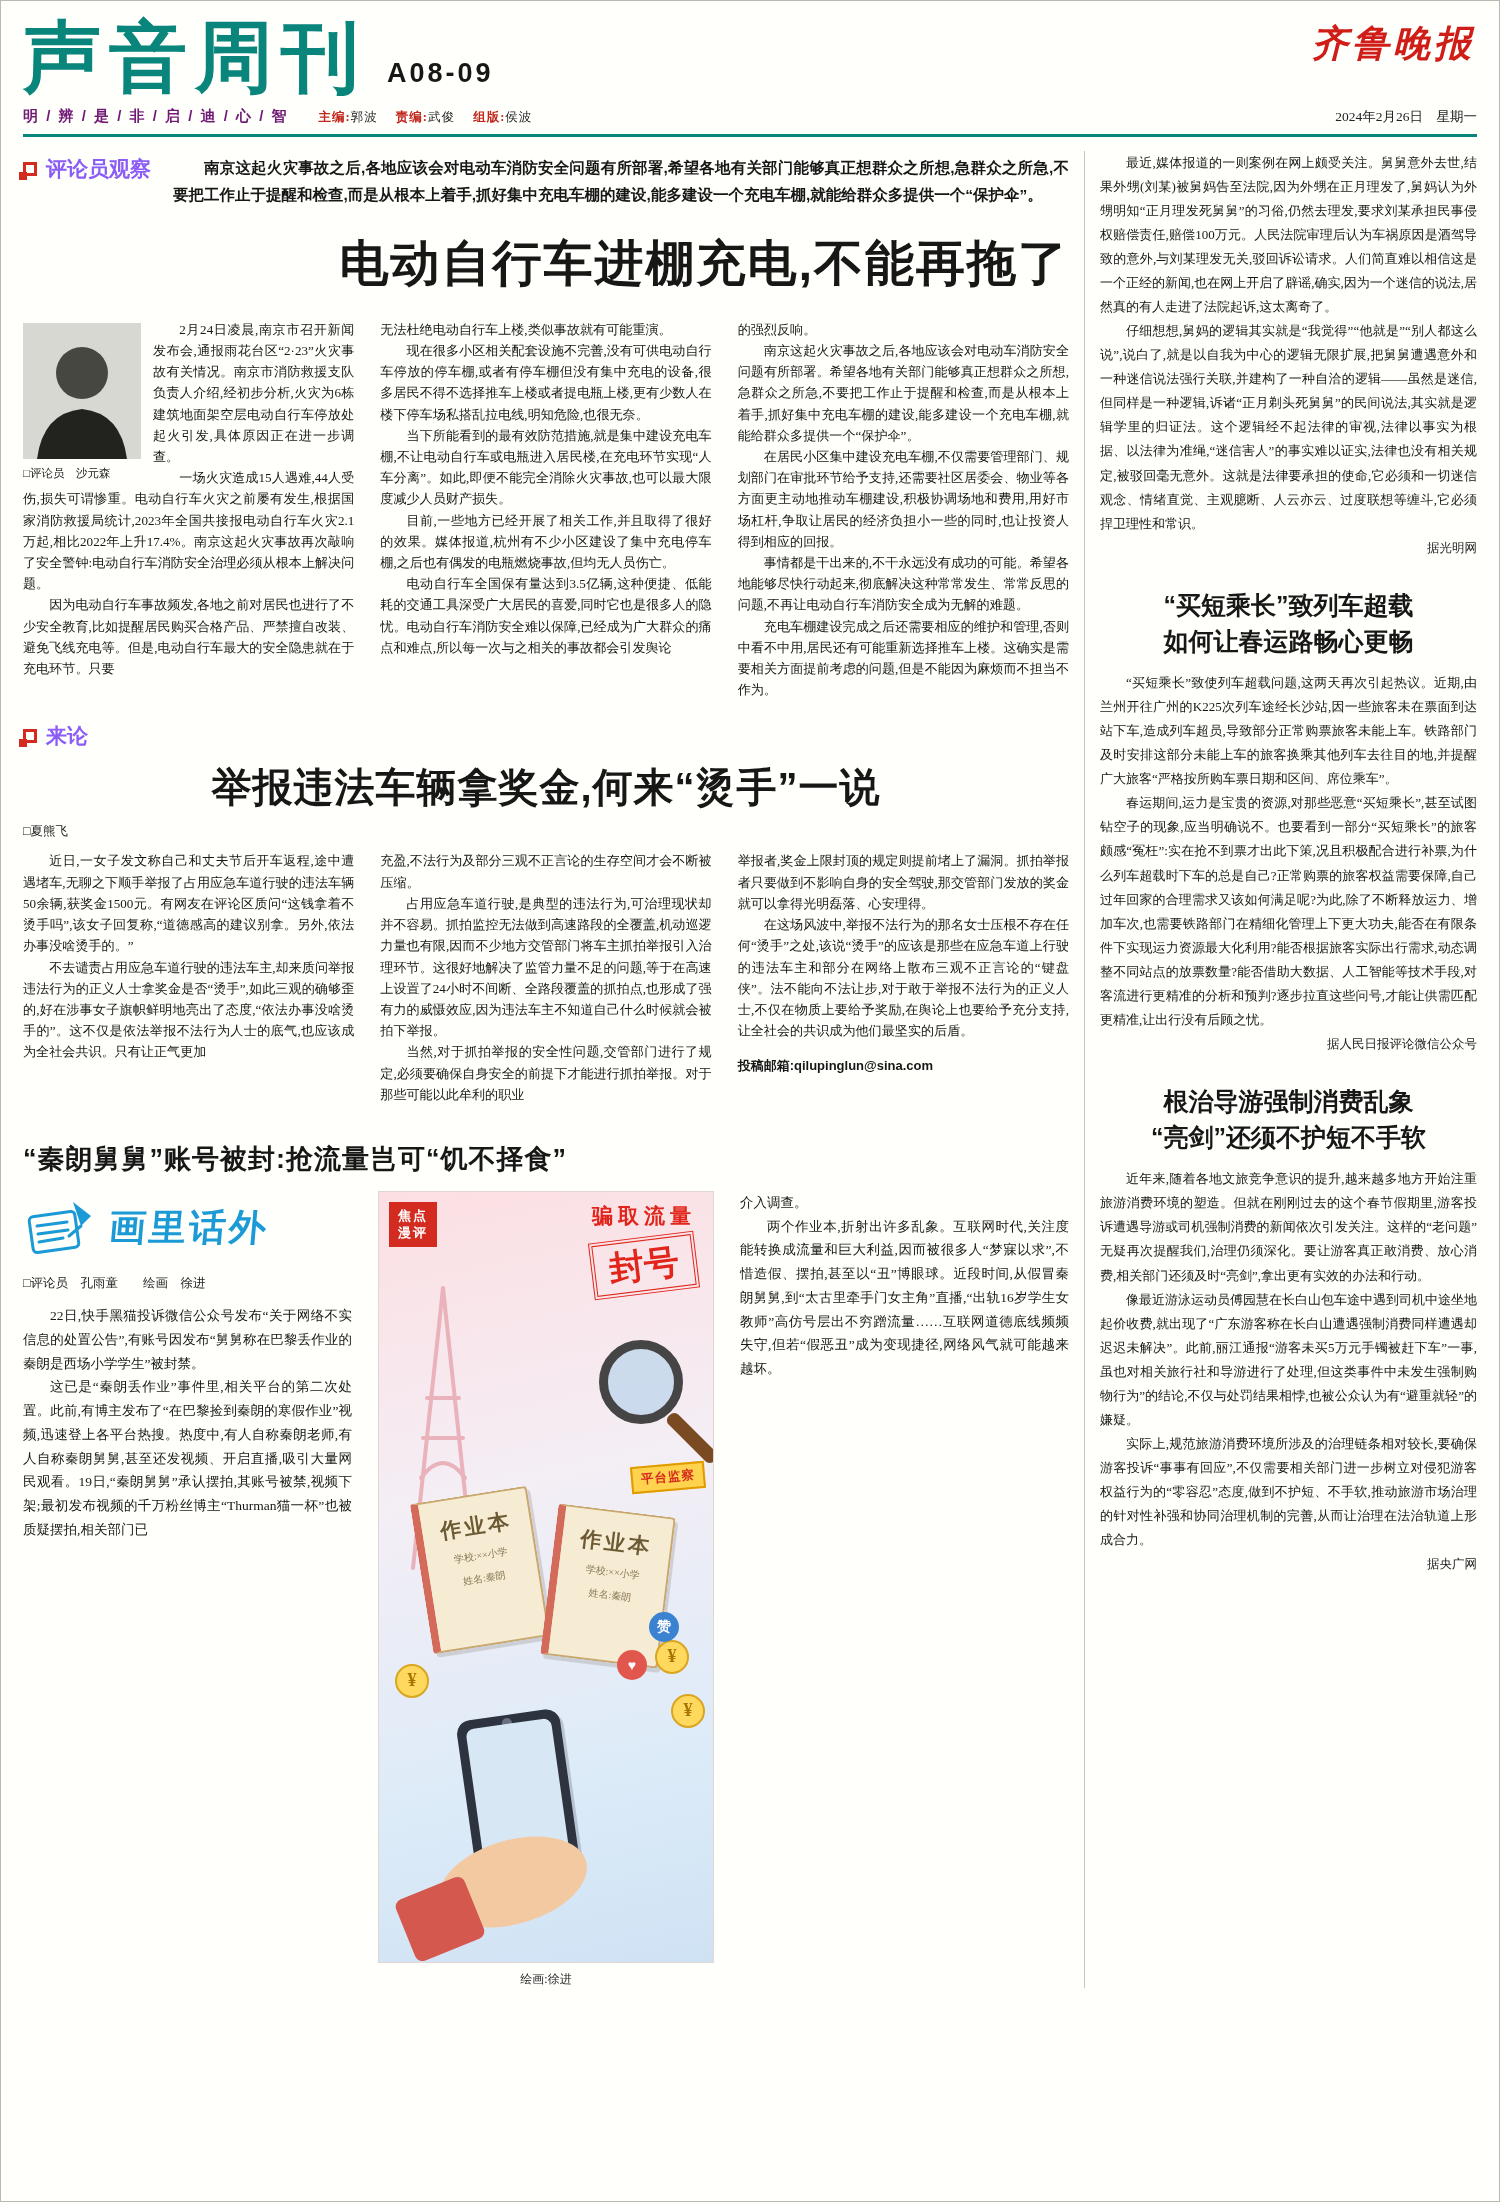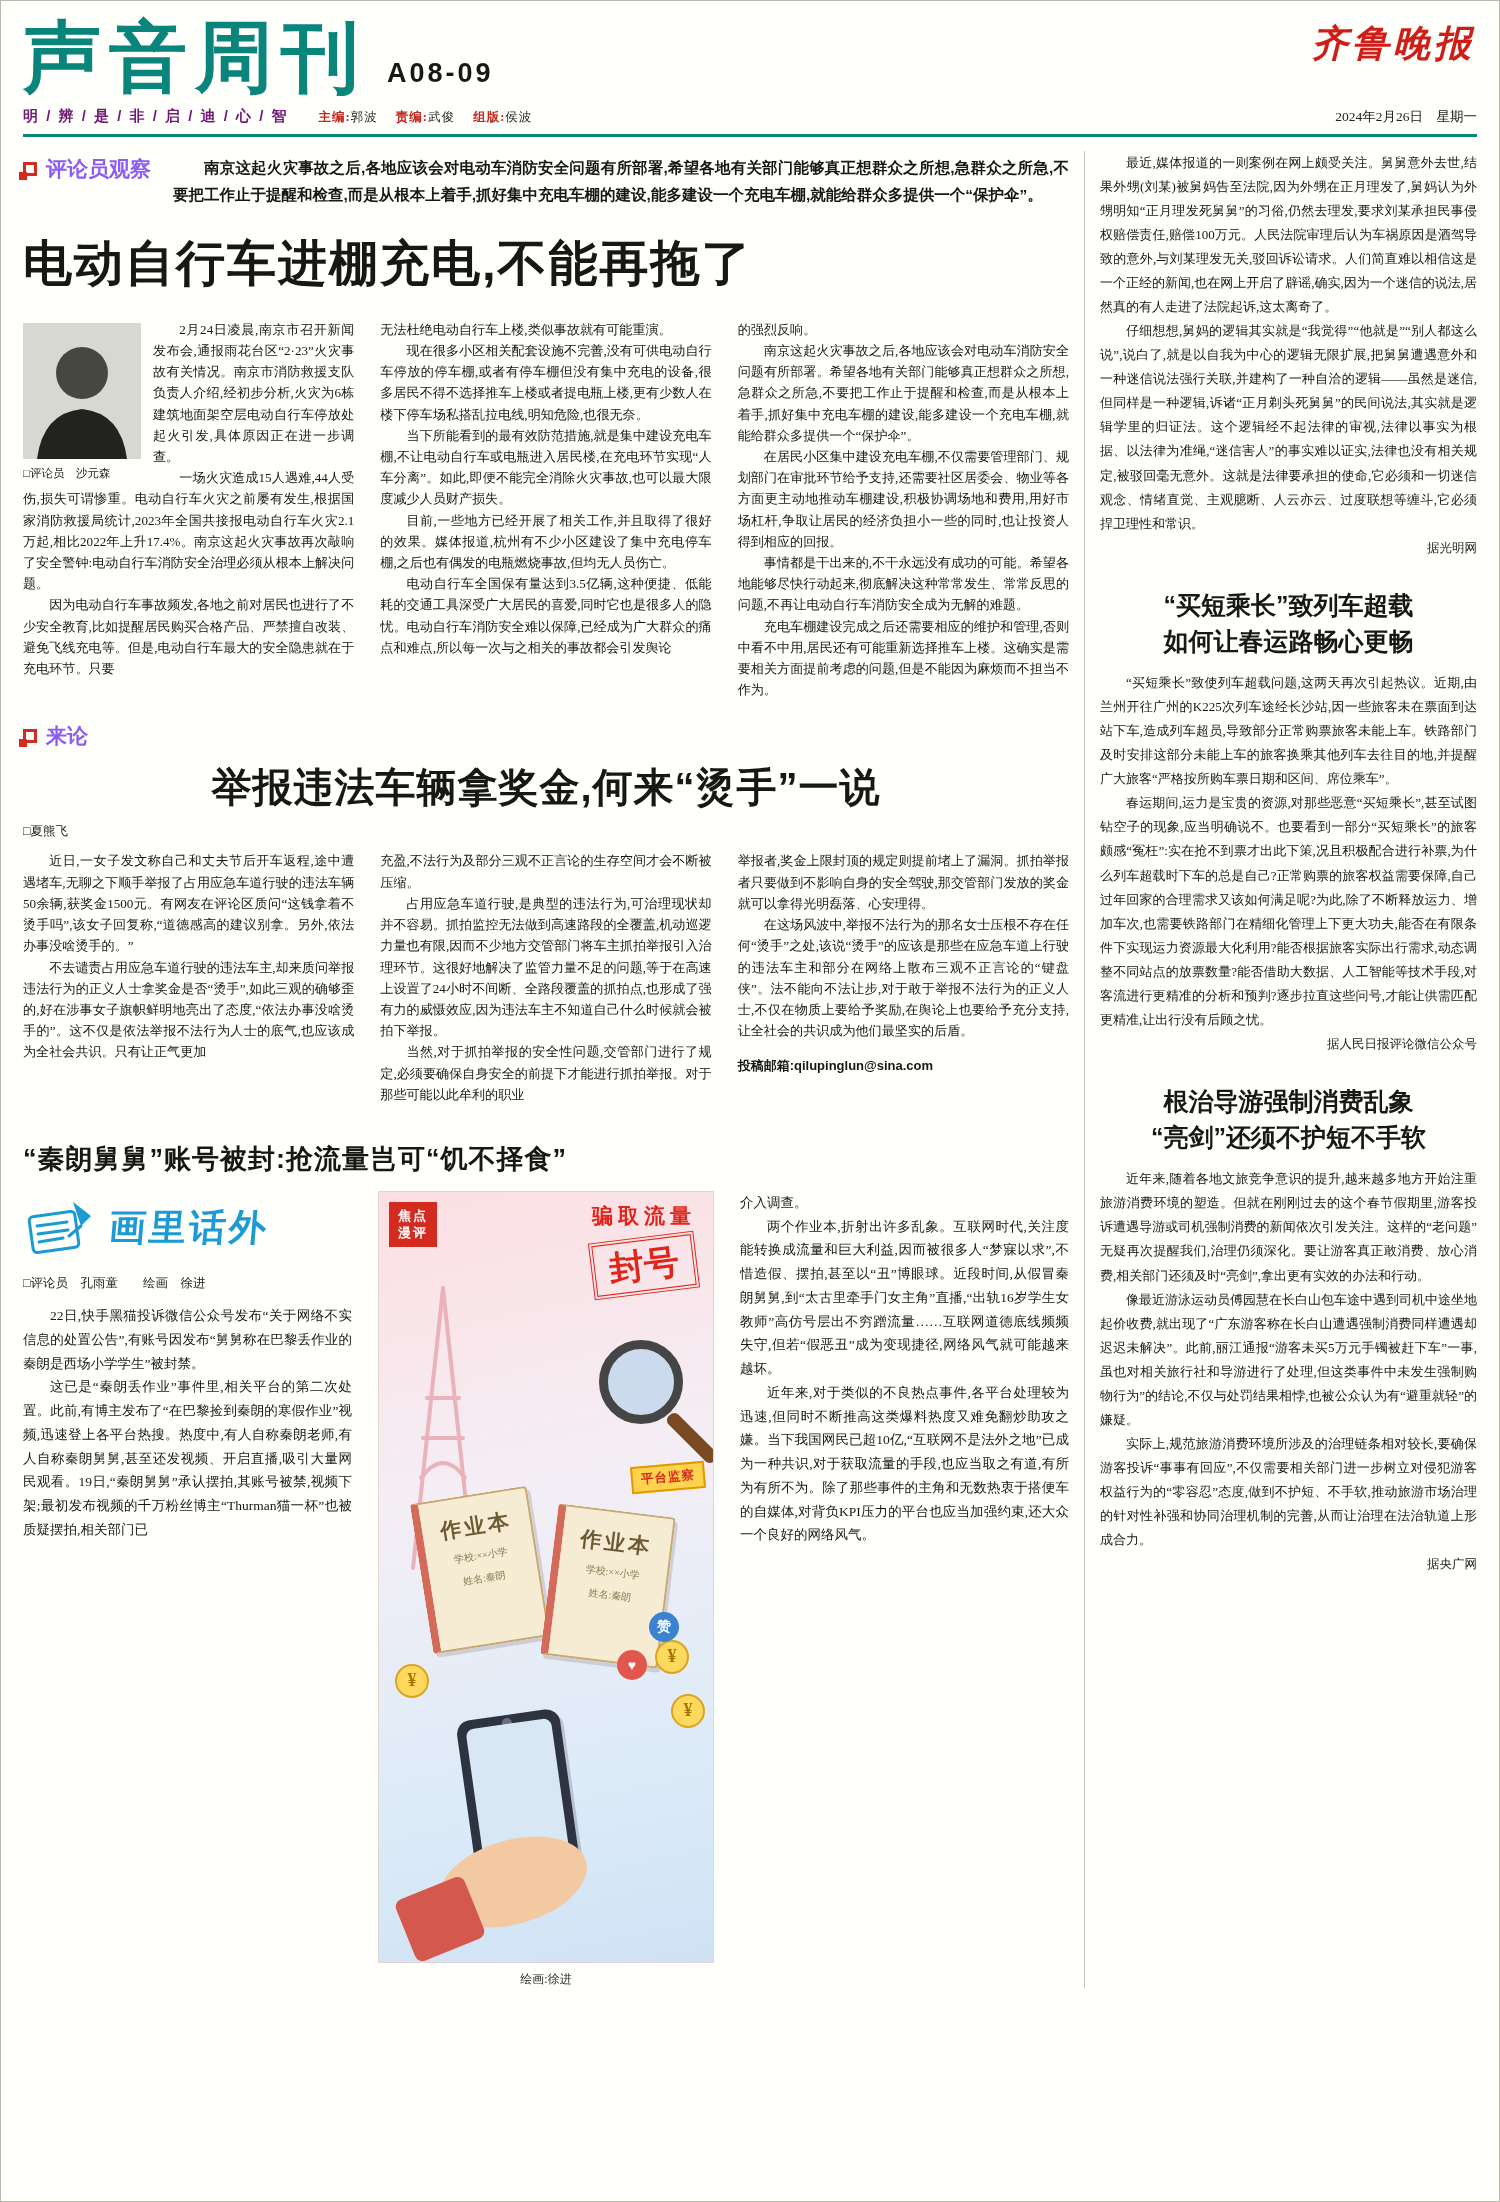--- a/index.html
+++ b/index.html
@@ -24,21 +24,21 @@
 .vdiv{width:1px;background:#c6c6bd;margin:0 15px}
 .right{flex:1;min-width:0}
 
 .sec-label{display:inline-flex;align-items:center;gap:9px;color:#8b5cf6;font-weight:900;font-size:21px;font-family:"Liberation Sans",sans-serif;white-space:nowrap}
 .sq{width:14px;height:14px;border:3px solid #d42b20;position:relative;display:inline-block;flex:0 0 auto}
 .sq::after{content:"";position:absolute;left:-7px;bottom:-7px;width:8px;height:8px;background:#d42b20}
 
 .observer{display:flex;gap:22px;align-items:flex-start;padding:4px 0 6px}
 .intro{flex:1;font-family:"Liberation Sans",sans-serif;font-weight:700;font-size:15.5px;line-height:1.74;text-align:justify;text-indent:2em}
 
-.h1{font-size:49px;font-weight:900;text-align:left;font-family:"Liberation Sans",sans-serif;letter-spacing:2px;margin:16px 0 22px}
+.h1{font-size:49px;font-weight:900;text-align:right;font-family:"Liberation Sans",sans-serif;letter-spacing:2px;margin:16px 0 22px}
 .h2{font-size:40px;font-weight:900;text-align:center;font-family:"Liberation Sans",sans-serif;letter-spacing:1px;margin:10px 0 8px}
 .h3{font-size:27px;font-weight:900;text-align:left;font-family:"Liberation Sans",sans-serif;letter-spacing:1px;margin:36px 0 14px}
 .byline{font-size:12.5px;margin:4px 0 10px;color:#222}
 
 .cols{display:flex;gap:26px}
 .col{flex:1;min-width:0;font-size:13.1px;line-height:1.62;text-align:justify}
 .col p{text-indent:2em;margin:0}
 .cont p:first-child{text-indent:0}
 .photo-block{float:left;width:118px;margin:4px 12px 4px 0}
 .photo-block svg{display:block;width:118px;height:136px}
@@ -247,21 +247,20 @@
             </div>
             <div class="hand"></div>
             <div class="sleeve"></div>
           </div>
           <div class="illo-cap">绘画:徐进</div>
         </div>
 
         <div class="bcol cont">
             <p>介入调查。</p>
             <p>两个作业本,折射出许多乱象。互联网时代,关注度能转换成流量和巨大利益,因而被很多人“梦寐以求”,不惜造假、摆拍,甚至以“丑”博眼球。近段时间,从假冒秦朗舅舅,到“太古里牵手门女主角”直播,“出轨16岁学生女教师”高仿号层出不穷蹭流量……互联网道德底线频频失守,但若“假恶丑”成为变现捷径,网络风气就可能越来越坏。</p>
-            <p>近年来,对于类似的不良热点事件,各平台处理较为迅速,但同时不断推高这类爆料热度又难免翻炒助攻之嫌。当下我国网民已超10亿,“互联网不是法外之地”已成为一种共识,对于获取流量的手段,也应当取之有道,有所为有所不为。除了那些事件的主角和无数热衷于搭便车的自媒体,对背负KPI压力的平台也应当加强约束,还大众一个良好的网络风气。</p>
           </div>
       </div>
     </div>
 
     <div class="vdiv"></div>
 
     <div class="right">
 
       <section class="r-art">
         <div class="r-body">

